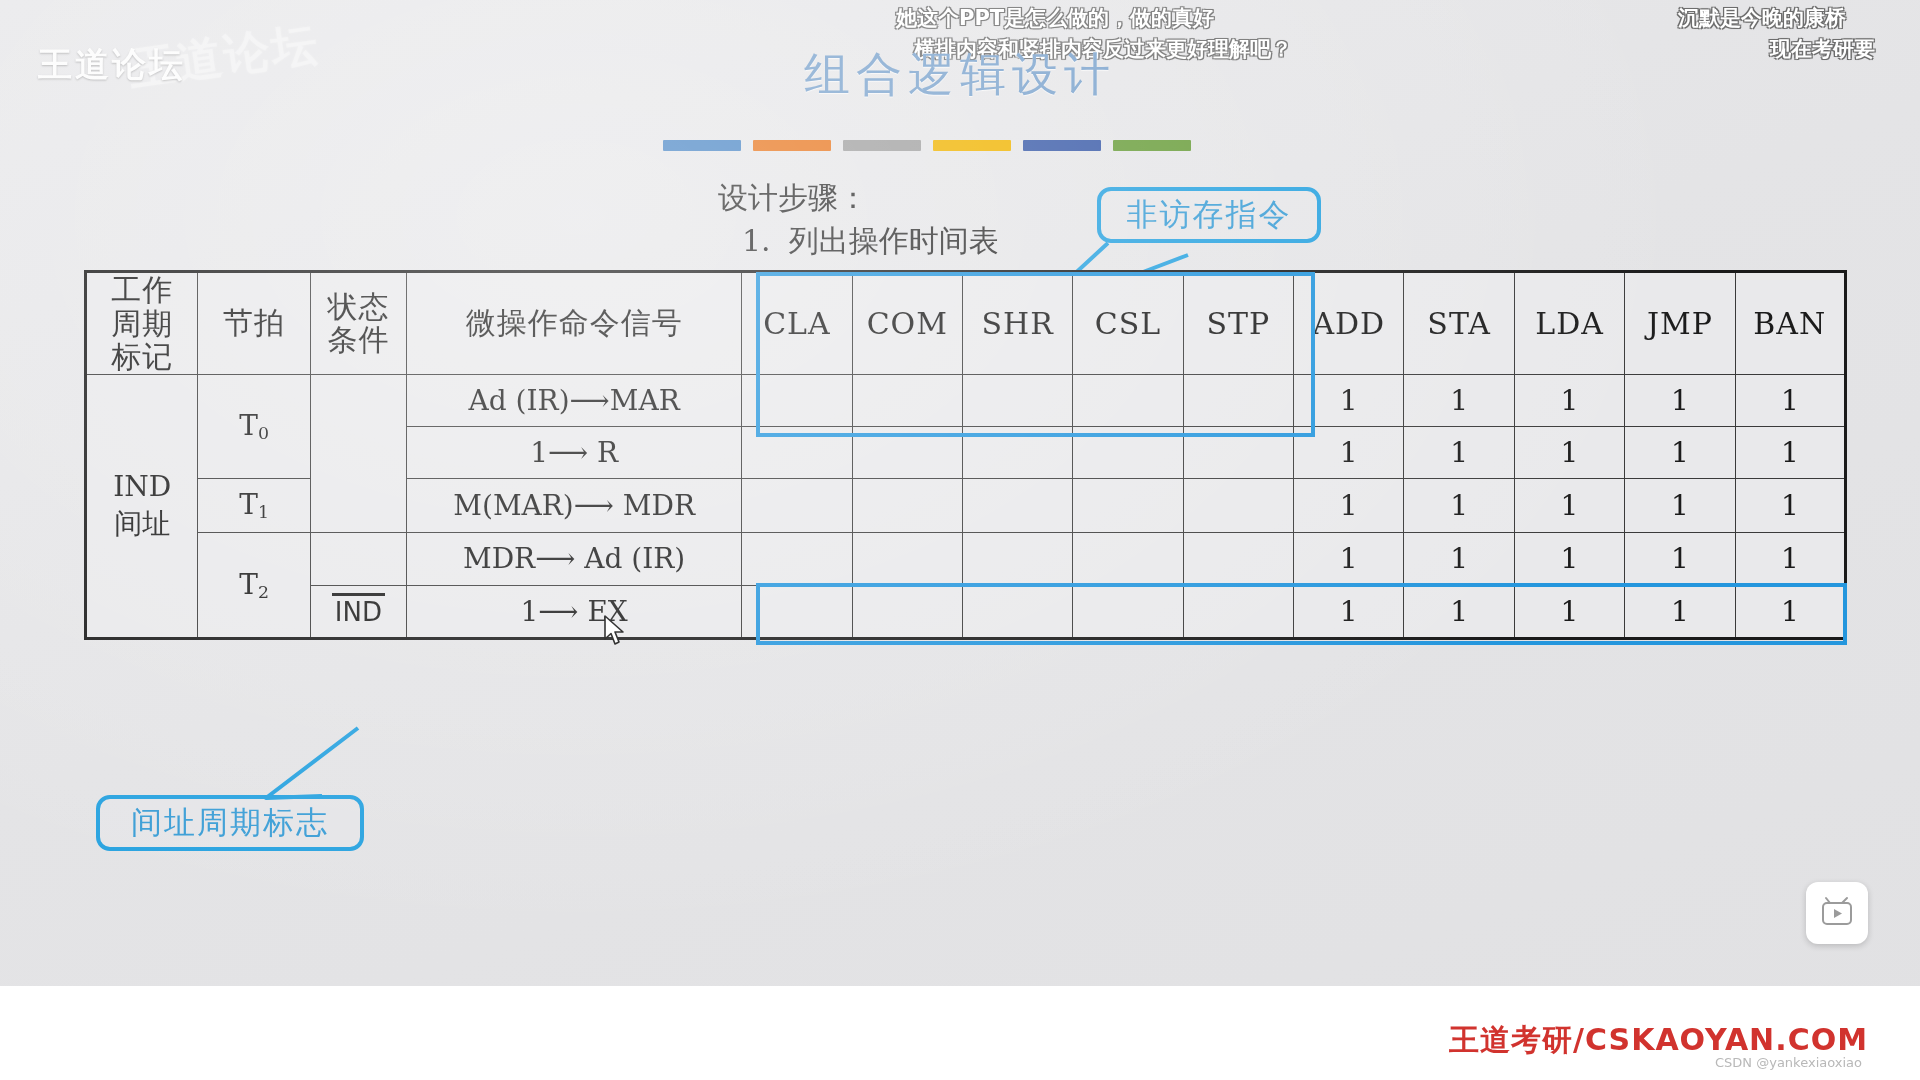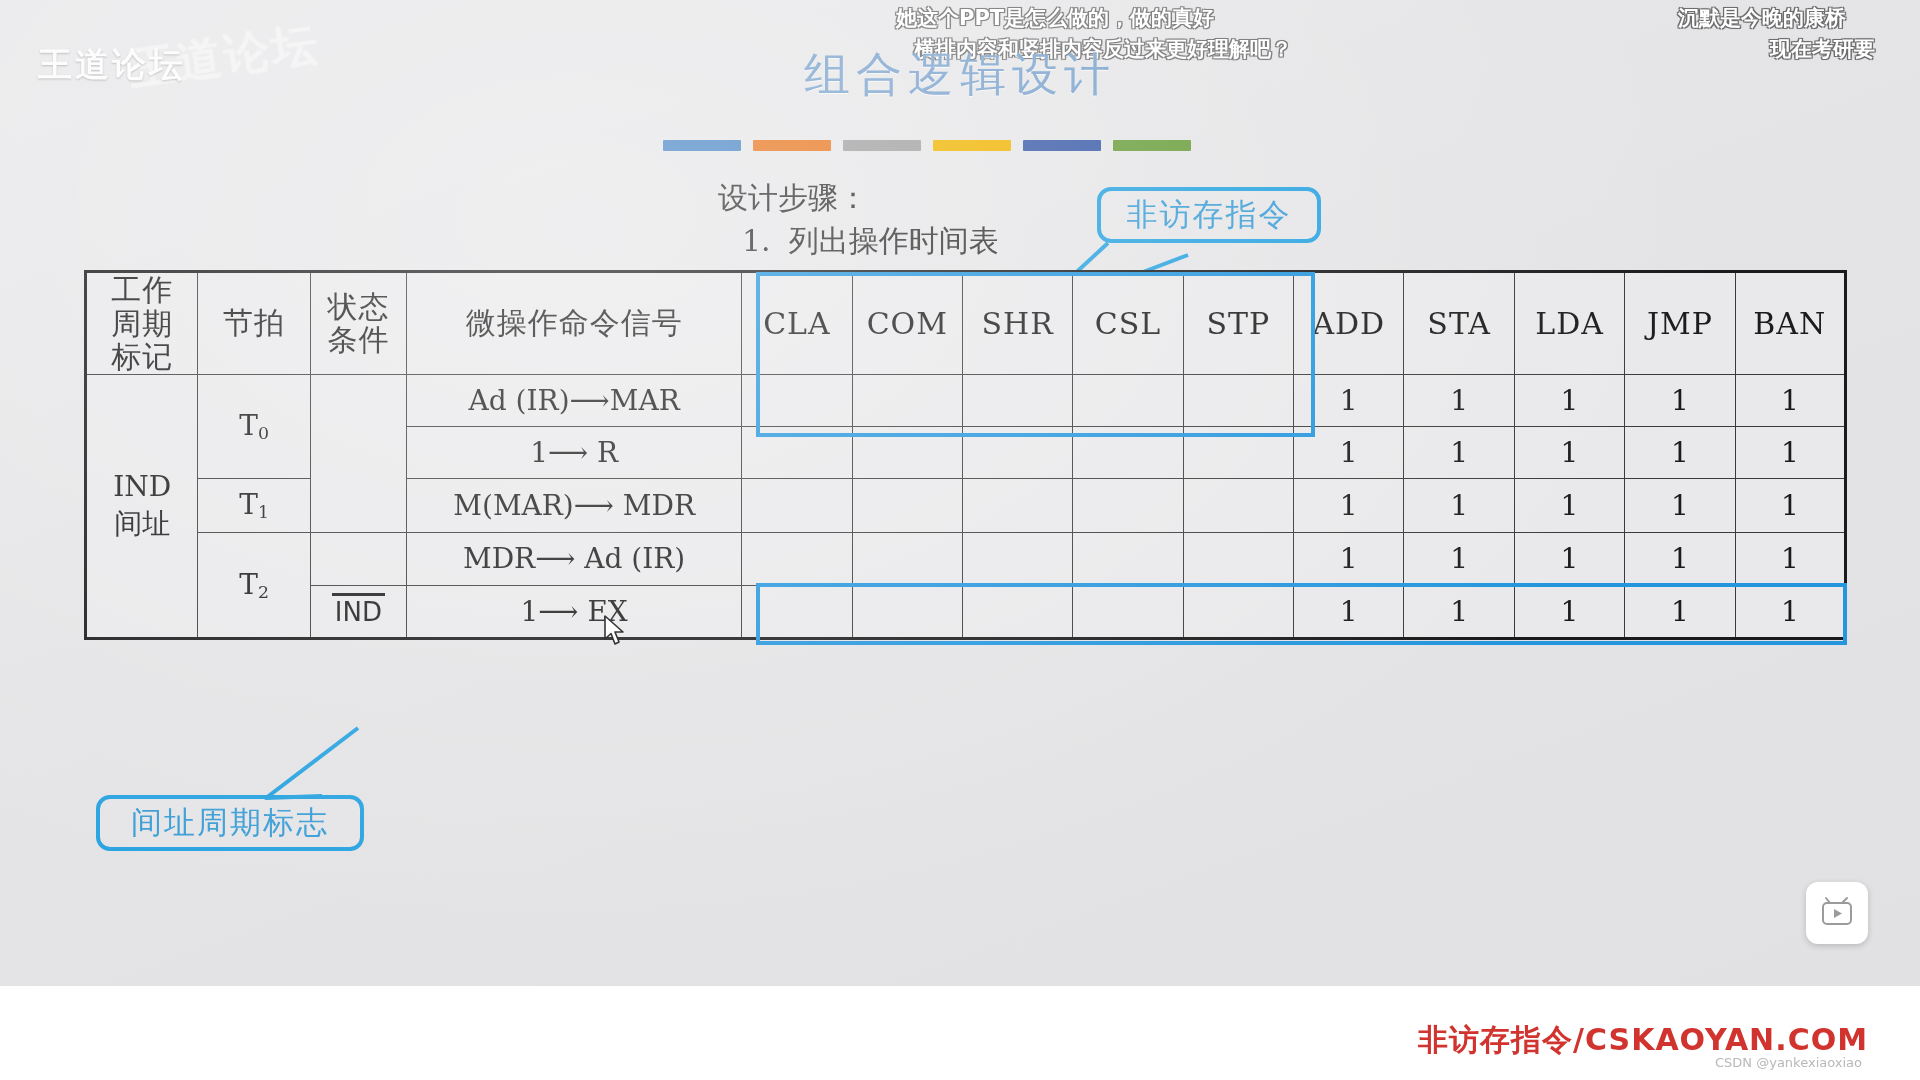--- a/index.html
+++ b/index.html
@@ -356,14 +356,14 @@
       <rect x="3" y="7" width="28" height="21" rx="4" fill="none" stroke="#9b9b9b" stroke-width="2"></rect>
       <line x1="10" y1="7" x2="6" y2="2" stroke="#9b9b9b" stroke-width="2" stroke-linecap="round"></line>
       <line x1="22" y1="7" x2="27" y2="2" stroke="#9b9b9b" stroke-width="2" stroke-linecap="round"></line>
       <polygon points="14,13 22,17.5 14,22" fill="#9b9b9b"></polygon>
     </svg>
   </div>
 
 </div>
 
 <div id="bottom-band"></div>
-<div id="wm-bottom">非访存指令/CSKAOYAN.COM</div>
+<div id="wm-bottom">王道考研/CSKAOYAN.COM</div>
 <div id="wm-csdn">CSDN @yankexiaoxiao</div>
 
 </body></html>

